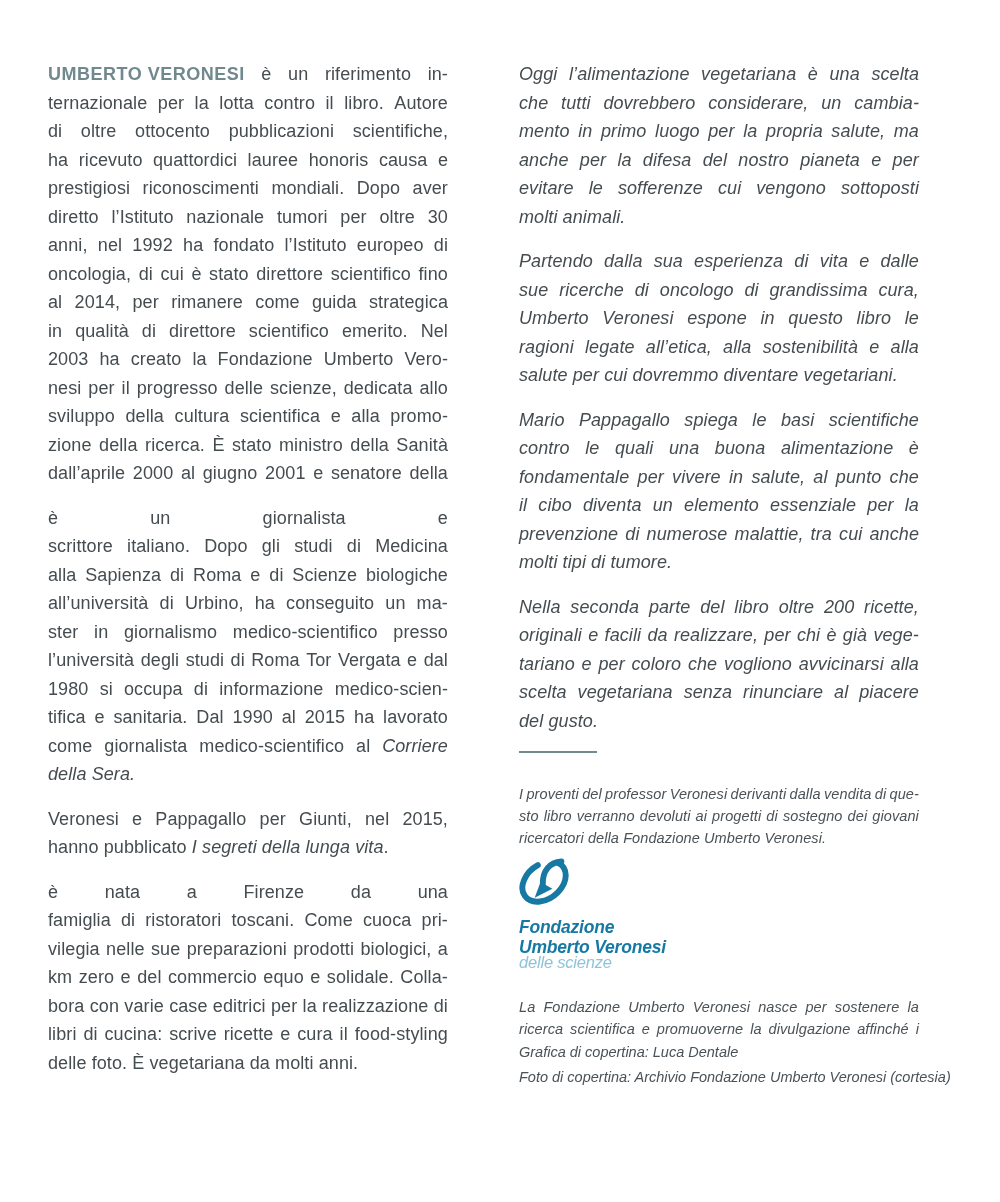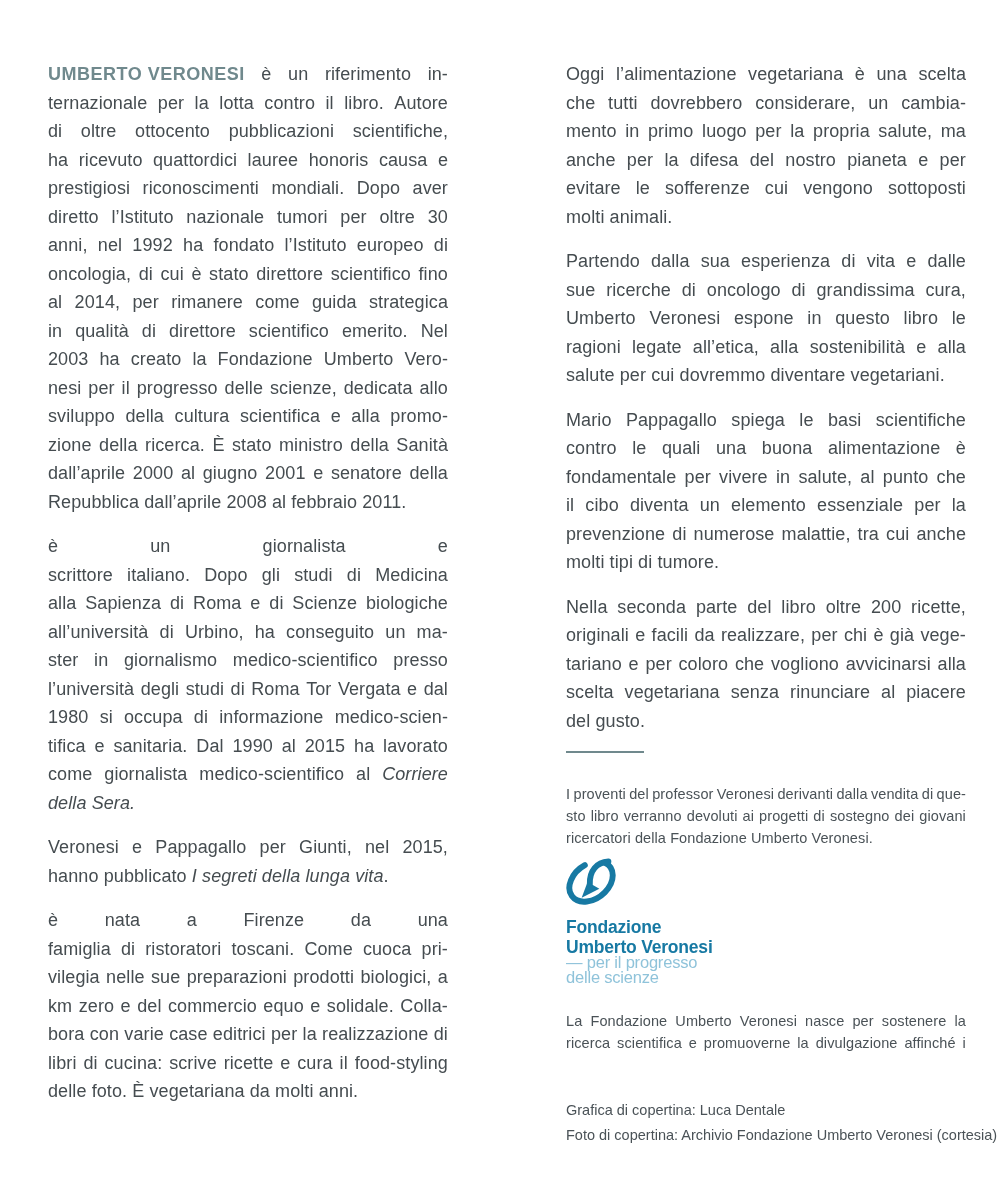--- a/index.html
+++ b/index.html
@@ -1,35 +1,35 @@
 <!DOCTYPE html>
 <html><head>
 <meta charset="utf-8">
 <style>
   html,body{margin:0;padding:0;background:#ffffff;}
   body{width:1000px;height:1202px;position:relative;font-family:"Liberation Sans",sans-serif;}
   .page{position:absolute;inset:0;background:#ffffff;overflow:hidden;}
   .col{position:absolute;top:60px;width:400px;}
   .col-left{left:48px;}
-  .col-right{left:566px;}
+  .col-right{left:519px;font-style:italic;}
   .para{margin:0 0 16px 0;font-size:18px;line-height:28.5px;color:#454c50;letter-spacing:0.1px;}
   .line{text-align:left;white-space:nowrap;}
   .line.j{display:flex;justify-content:space-between;flex-wrap:nowrap;}
   .w{white-space:pre;}
   .lead{font-weight:700;color:#70898d;letter-spacing:0.5px;}
   i{font-style:italic;}
   .divider{width:78px;border:none;border-top:2.5px solid #70898d;margin:8px 0 30px 0;}
   .small .para{font-size:14.5px;line-height:22px;margin-bottom:0;color:#4a5257;letter-spacing:0.1px;}
   .logo-block{margin-top:8px;}
   .logo-mark{display:block;margin-left:-2px;}
   .logo-name{font-size:17.5px;font-weight:700;color:#1779a3;line-height:16px;letter-spacing:-0.2px;margin-top:4px;}
   .logo-tag{font-size:16.5px;color:#8fc3da;line-height:14.5px;letter-spacing:-0.2px;}
   .logo-tag:first-of-type{margin-top:3px;}
   .small-2{margin-top:26px;}
-  .credits{margin-top:44px;font-size:14.5px;line-height:25px;color:#4a5257;}
+  .credits{font-size:14.5px;line-height:25px;color:#4a5257;}
   .credits div{white-space:nowrap;}
 </style>
 </head>
 <body>
 
 <div class="page">
 
   <div class="col col-left">
       <div class="para">
         <div class="line j">
@@ -160,21 +160,20 @@
         <div class="line j">
           <span class="w">dall’aprile</span>
           <span class="w">2000</span>
           <span class="w">al</span>
           <span class="w">giugno</span>
           <span class="w">2001</span>
           <span class="w">e</span>
           <span class="w">senatore</span>
           <span class="w">della</span>
         </div>
-        <div class="line">Repubblica dall’aprile 2008 al febbraio 2011.</div>
       </div>
       <div class="para">
         <div class="line j">
           <span class="w">è</span>
           <span class="w">un</span>
           <span class="w">giornalista</span>
           <span class="w">e</span>
         </div>
         <div class="line j">
           <span class="w">scrittore</span>
@@ -544,21 +543,20 @@
       </div>
 
     <div class="logo-block">
       <svg class="logo-mark" width="58" height="58" viewBox="0 0 64 64" aria-hidden="true">
         <path d="M 23 9 A 26.5 19 -38 1 0 45 6.5" fill="none" stroke="#1779a3" stroke-width="6.5" stroke-linecap="round"></path>
         <path d="M 49 5 C 36 6 28 15 28.5 30" fill="none" stroke="#1779a3" stroke-width="6.5" stroke-linecap="round"></path>
         <polygon points="19.5,45 26,27.5 39,35" fill="#1779a3"></polygon>
       </svg>
       <div class="logo-name">Fondazione</div>
       <div class="logo-name">Umberto Veronesi</div>
-      <div class="logo-tag">— per il progresso</div>
       <div class="logo-tag">delle scienze</div>
     </div>
 
     <div class="small small-2">
         <div class="para">
           <div class="line j">
             <span class="w">La</span>
             <span class="w">Fondazione</span>
             <span class="w">Umberto</span>
             <span class="w">Veronesi</span>

